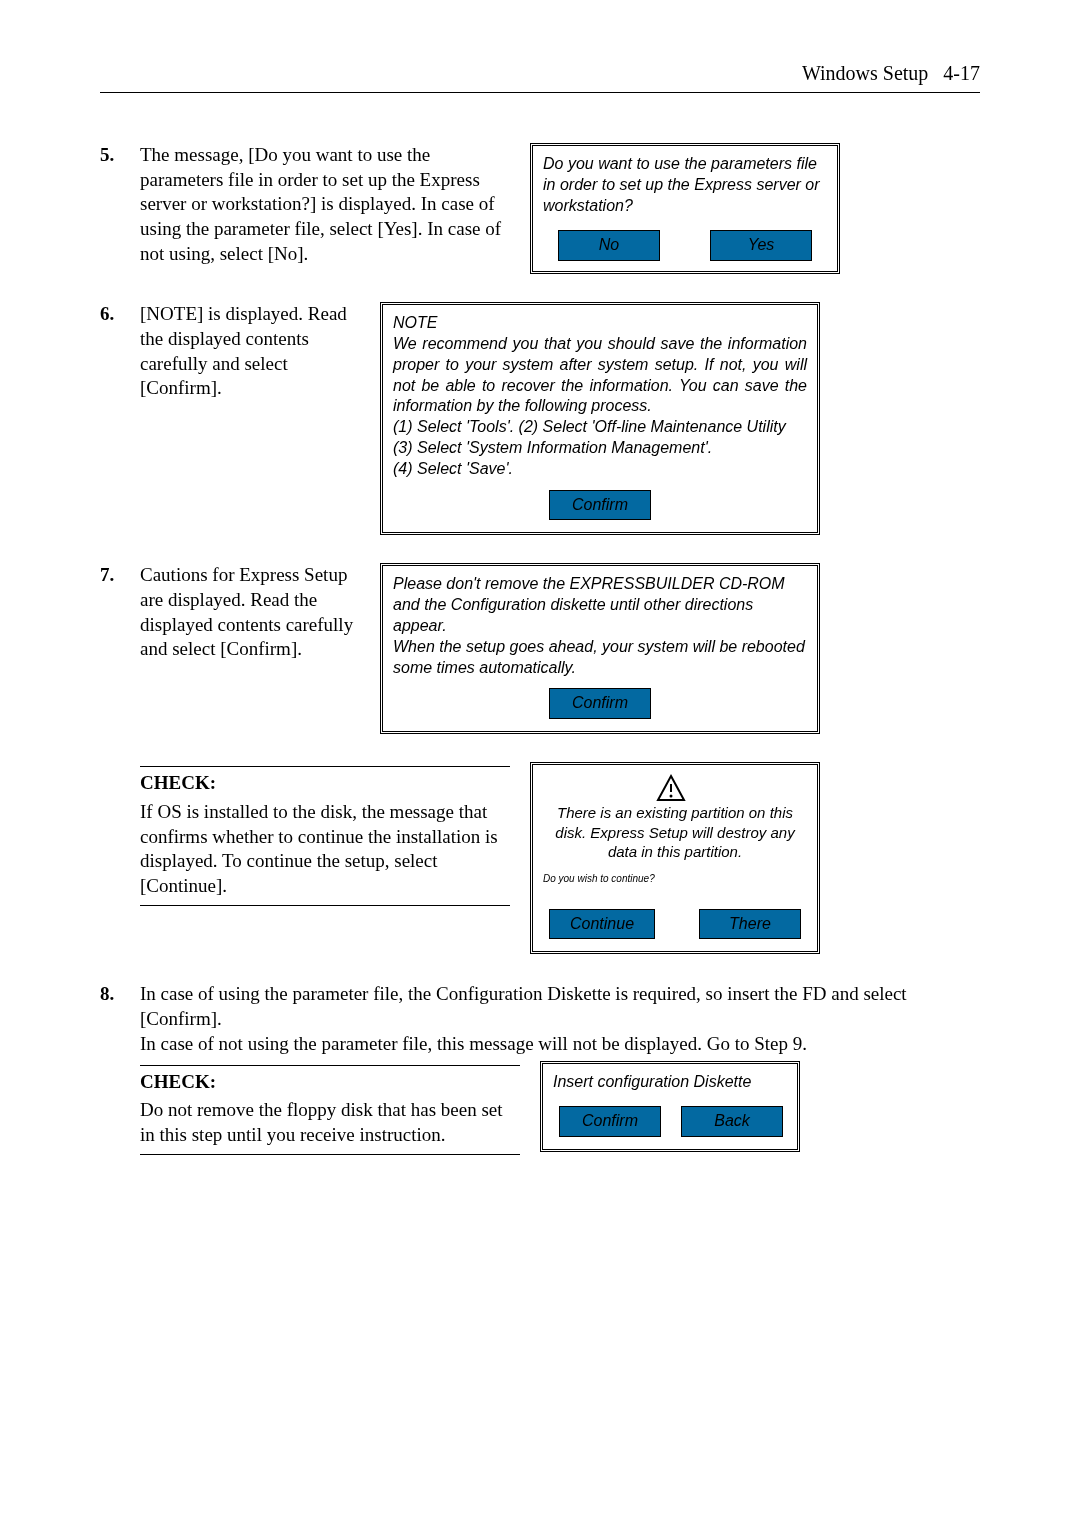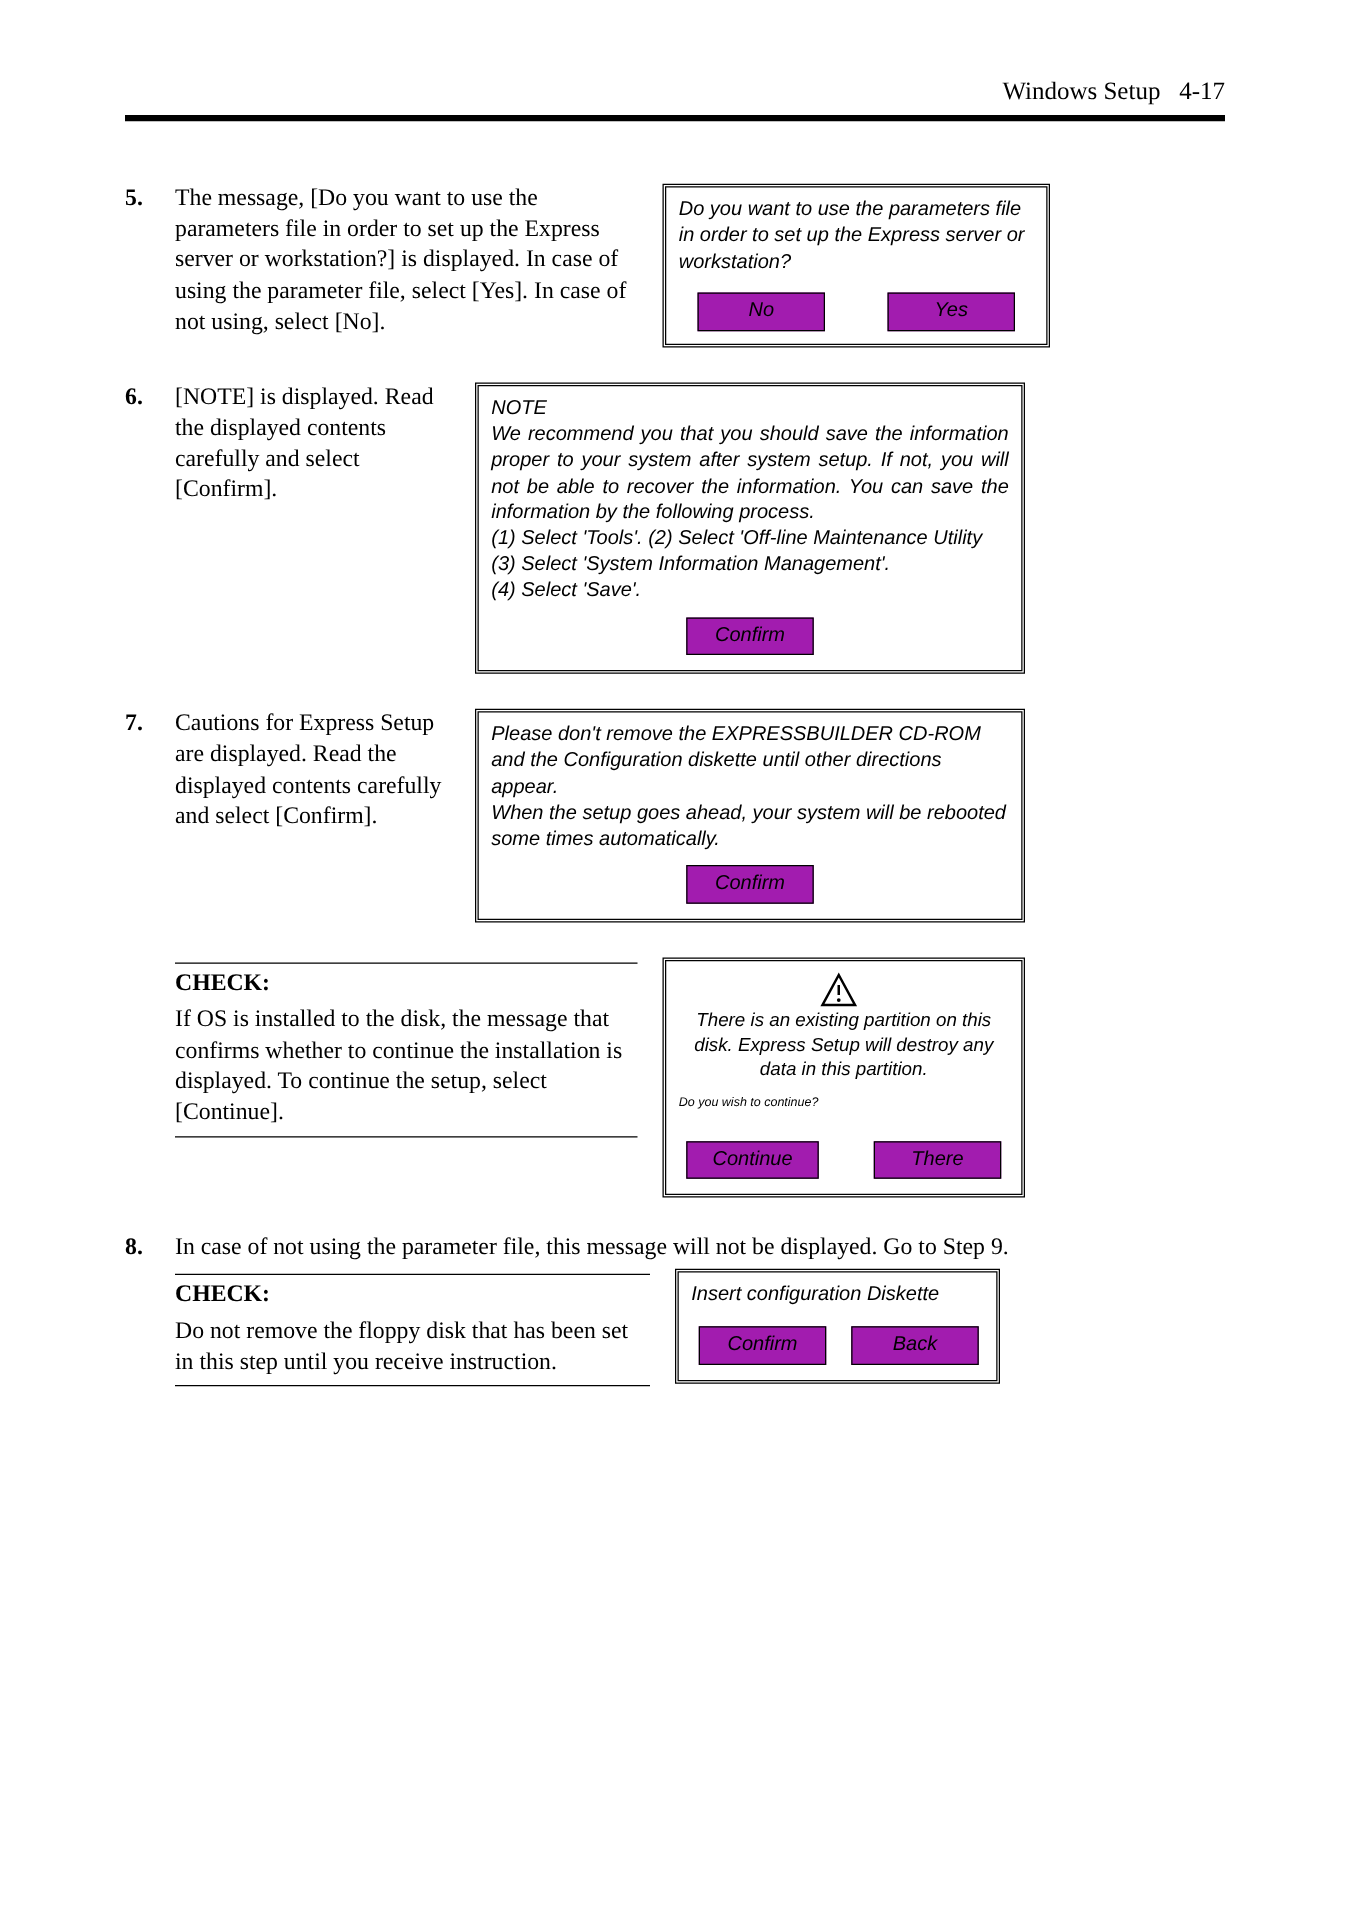--- a/index.html
+++ b/index.html
@@ -10,21 +10,21 @@
       padding: 60px 100px;
       width: 1080px;
       box-sizing: border-box;
       font-size: 19px;
       line-height: 1.3;
     }
     .page-header {
       text-align: right;
       font-size: 20px;
       padding-bottom: 6px;
-      border-bottom: 5px solid #000000;
+      border-bottom: 1px solid #000000;
       margin-bottom: 50px;
     }
     .step-row {
       display: flex;
       align-items: flex-start;
       margin-bottom: 28px;
     }
     .step-num {
       width: 40px;
       flex: 0 0 40px;
@@ -45,21 +45,21 @@
       box-sizing: border-box;
       font-style: italic;
     }
     .dialog-buttons {
       display: flex;
       justify-content: space-around;
       margin-top: 14px;
       gap: 20px;
     }
     .dialog-button {
-      background: #a21caf;
+      background: #0369a1;
       border: 1px solid #000;
       padding: 4px 20px;
       font-family: Arial, Helvetica, sans-serif;
       font-size: 16px;
       min-width: 60px;
       text-align: center;
     }
     .dialog-button.center {
       margin: 10px auto 2px auto;
       display: block;
@@ -170,20 +170,21 @@
     <div class="dialog-buttons" style="justify-content:space-between; padding:0 6px 2px 6px;">
       <div class="dialog-button">Continue</div>
       <div class="dialog-button">There</div>
     </div>
   </div>
 </div>
 
 <div class="step-row" style="margin-bottom:4px;">
   <div class="step-num">8.</div>
   <div style="flex:1;">
+    <div>In case of using the parameter file, the Configuration Diskette is required, so insert the FD and select [Confirm].</div>
     <div>In case of not using the parameter file, this message will not be displayed. Go to Step 9.</div>
   </div>
 </div>
 
 <div class="step-row">
   <div class="step-num"></div>
   <div style="flex:0 0 380px; padding-right:20px;">
     <div class="check-block">
       <div class="check-title">CHECK:</div>
       <div>Do not remove the floppy disk that has been set in this step until you receive instruction.</div>

